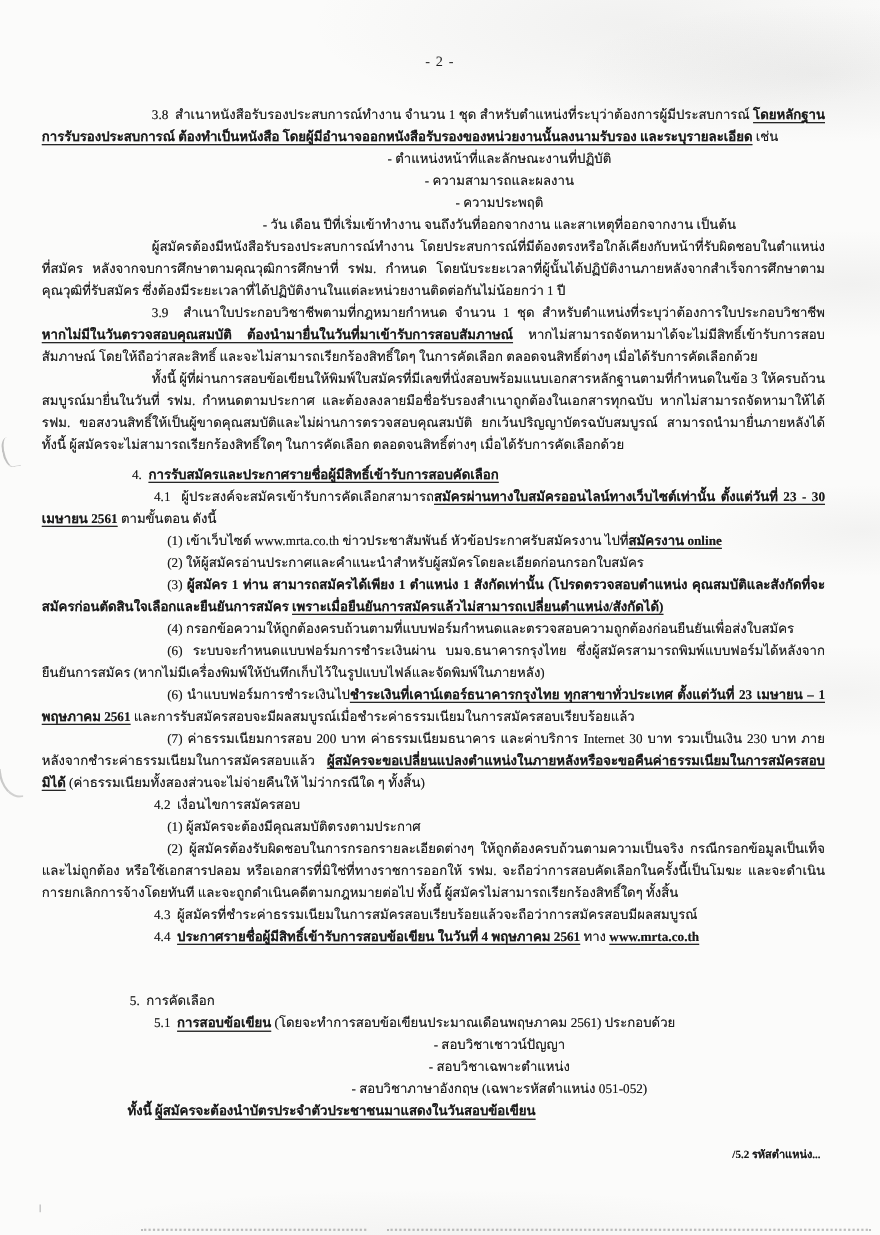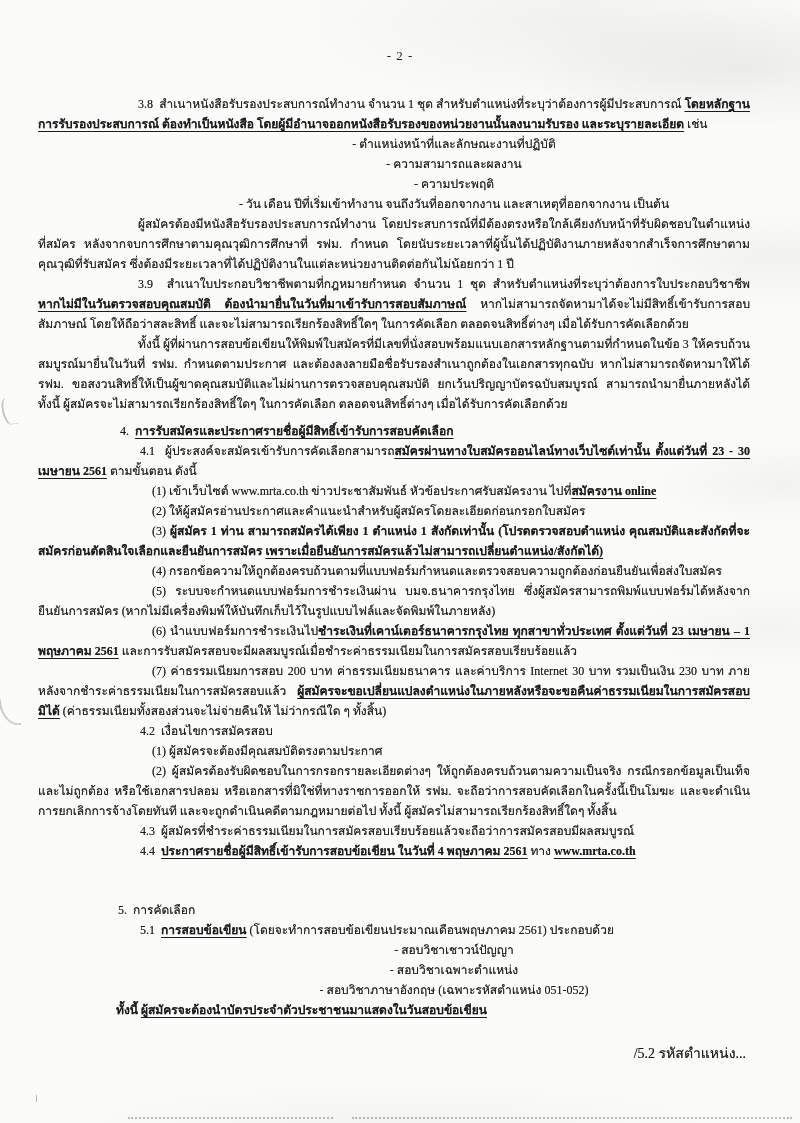--- a/index.html
+++ b/index.html
@@ -37,21 +37,21 @@
   .sub{text-indent:102px;}
   .item{text-indent:114px;}
   .dash{margin-left:158px;text-indent:0;text-align:center;}
   .note{margin-left:116px;text-indent:0;text-align:left;}
   .section{margin-left:120px;margin-top:7px;text-align:left;}
   .section-lg{margin-left:118px;margin-top:39px;text-align:left;}
   .b{font-weight:700;}
   .u{text-decoration:underline;text-underline-offset:2.5px;text-decoration-thickness:1px;text-align:right;}
   .footer-note{
     position:absolute;top:1042px;right:54px;
-    font-size:14px;font-weight:400;
+    font-size:10px;font-weight:700;
     text-shadow:0 0 .5px rgba(20,20,20,.55);
   }
   
   .pencil-1{
     position:absolute;left:2px;top:397px;width:13px;height:27px;
     border-left:2px solid rgba(100,100,100,.38);
     border-bottom:1px solid rgba(100,100,100,.25);
     border-radius:60% 0 0 70%/55% 0 0 80%;
     transform:rotate(-10deg);
   }
@@ -81,21 +81,21 @@
       <div class="blk dash"><span>- วัน เดือน ปีที่เริ่มเข้าทำงาน จนถึงวันที่ออกจากงาน และสาเหตุที่ออกจากงาน เป็นต้น</span></div>
       <div class="blk para"><span>ผู้สมัครต้องมีหนังสือรับรองประสบการณ์ทำงาน โดยประสบการณ์ที่มีต้องตรงหรือใกล้เคียงกับหน้าที่รับผิดชอบในตำแหน่งที่สมัคร หลังจากจบการศึกษาตามคุณวุฒิการศึกษาที่ รฟม. กำหนด โดยนับระยะเวลาที่ผู้นั้นได้ปฏิบัติงานภายหลังจากสำเร็จการศึกษาตามคุณวุฒิที่รับสมัคร ซึ่งต้องมีระยะเวลาที่ได้ปฏิบัติงานในแต่ละหน่วยงานติดต่อกันไม่น้อยกว่า 1 ปี</span></div>
       <div class="blk para"><span>3.9&nbsp; สำเนาใบประกอบวิชาชีพตามที่กฎหมายกำหนด จำนวน 1 ชุด สำหรับตำแหน่งที่ระบุว่าต้องการใบประกอบวิชาชีพ </span><span class="b u">หากไม่มีในวันตรวจสอบคุณสมบัติ ต้องนำมายื่นในวันที่มาเข้ารับการสอบสัมภาษณ์</span><span> หากไม่สามารถจัดหามาได้จะไม่มีสิทธิ์เข้ารับการสอบสัมภาษณ์ โดยให้ถือว่าสละสิทธิ์ และจะไม่สามารถเรียกร้องสิทธิ์ใดๆ ในการคัดเลือก ตลอดจนสิทธิ์ต่างๆ เมื่อได้รับการคัดเลือกด้วย</span></div>
       <div class="blk para"><span>ทั้งนี้ ผู้ที่ผ่านการสอบข้อเขียนให้พิมพ์ใบสมัครที่มีเลขที่นั่งสอบพร้อมแนบเอกสารหลักฐานตามที่กำหนดในข้อ 3 ให้ครบถ้วนสมบูรณ์มายื่นในวันที่ รฟม. กำหนดตามประกาศ และต้องลงลายมือชื่อรับรองสำเนาถูกต้องในเอกสารทุกฉบับ หากไม่สามารถจัดหามาให้ได้ รฟม. ขอสงวนสิทธิ์ให้เป็นผู้ขาดคุณสมบัติและไม่ผ่านการตรวจสอบคุณสมบัติ ยกเว้นปริญญาบัตรฉบับสมบูรณ์ สามารถนำมายื่นภายหลังได้ ทั้งนี้ ผู้สมัครจะไม่สามารถเรียกร้องสิทธิ์ใดๆ ในการคัดเลือก ตลอดจนสิทธิ์ต่างๆ เมื่อได้รับการคัดเลือกด้วย</span></div>
       <div class="blk section"><span>4.&nbsp; </span><span class="b u">การรับสมัครและประกาศรายชื่อผู้มีสิทธิ์เข้ารับการสอบคัดเลือก</span></div>
       <div class="blk sub"><span>4.1&nbsp; ผู้ประสงค์จะสมัครเข้ารับการคัดเลือกสามารถ</span><span class="b u">สมัครผ่านทางใบสมัครออนไลน์ทางเว็บไซต์เท่านั้น ตั้งแต่วันที่ 23 - 30 เมษายน 2561</span><span> ตามขั้นตอน ดังนี้</span></div>
       <div class="blk item"><span>(1) เข้าเว็บไซต์ www.mrta.co.th ข่าวประชาสัมพันธ์ หัวข้อประกาศรับสมัครงาน ไปที่</span><span class="b u">สมัครงาน online</span></div>
       <div class="blk item"><span>(2) ให้ผู้สมัครอ่านประกาศและคำแนะนำสำหรับผู้สมัครโดยละเอียดก่อนกรอกใบสมัคร</span></div>
       <div class="blk item"><span>(3) </span><span class="b">ผู้สมัคร 1 ท่าน สามารถสมัครได้เพียง 1 ตำแหน่ง 1 สังกัดเท่านั้น (โปรดตรวจสอบตำแหน่ง คุณสมบัติและสังกัดที่จะสมัครก่อนตัดสินใจเลือกและยืนยันการสมัคร </span><span class="b u">เพราะเมื่อยืนยันการสมัครแล้วไม่สามารถเปลี่ยนตำแหน่ง/สังกัดได้)</span></div>
       <div class="blk item"><span>(4) กรอกข้อความให้ถูกต้องครบถ้วนตามที่แบบฟอร์มกำหนดและตรวจสอบความถูกต้องก่อนยืนยันเพื่อส่งใบสมัคร</span></div>
-      <div class="blk item"><span>(5) ระบบจะกำหนดแบบฟอร์มการชำระเงินผ่าน บมจ.ธนาคารกรุงไทย ซึ่งผู้สมัครสามารถพิมพ์แบบฟอร์มได้หลังจากยืนยันการสมัคร (หากไม่มีเครื่องพิมพ์ให้บันทึกเก็บไว้ในรูปแบบไฟล์และจัดพิมพ์ในภายหลัง)</span></div>
+      <div class="blk item"><span>(6) ระบบจะกำหนดแบบฟอร์มการชำระเงินผ่าน บมจ.ธนาคารกรุงไทย ซึ่งผู้สมัครสามารถพิมพ์แบบฟอร์มได้หลังจากยืนยันการสมัคร (หากไม่มีเครื่องพิมพ์ให้บันทึกเก็บไว้ในรูปแบบไฟล์และจัดพิมพ์ในภายหลัง)</span></div>
       <div class="blk item"><span>(6) นำแบบฟอร์มการชำระเงินไป</span><span class="b u">ชำระเงินที่เคาน์เตอร์ธนาคารกรุงไทย ทุกสาขาทั่วประเทศ ตั้งแต่วันที่ 23 เมษายน – 1 พฤษภาคม 2561</span><span> และการรับสมัครสอบจะมีผลสมบูรณ์เมื่อชำระค่าธรรมเนียมในการสมัครสอบเรียบร้อยแล้ว</span></div>
       <div class="blk item"><span>(7) ค่าธรรมเนียมการสอบ 200 บาท ค่าธรรมเนียมธนาคาร และค่าบริการ Internet 30 บาท รวมเป็นเงิน 230 บาท ภายหลังจากชำระค่าธรรมเนียมในการสมัครสอบแล้ว </span><span class="b u">ผู้สมัครจะขอเปลี่ยนแปลงตำแหน่งในภายหลังหรือจะขอคืนค่าธรรมเนียมในการสมัครสอบมิได้</span><span> (ค่าธรรมเนียมทั้งสองส่วนจะไม่จ่ายคืนให้ ไม่ว่ากรณีใด ๆ ทั้งสิ้น)</span></div>
       <div class="blk sub"><span>4.2&nbsp; เงื่อนไขการสมัครสอบ</span></div>
       <div class="blk item"><span>(1) ผู้สมัครจะต้องมีคุณสมบัติตรงตามประกาศ</span></div>
       <div class="blk item"><span>(2) ผู้สมัครต้องรับผิดชอบในการกรอกรายละเอียดต่างๆ ให้ถูกต้องครบถ้วนตามความเป็นจริง กรณีกรอกข้อมูลเป็นเท็จและไม่ถูกต้อง หรือใช้เอกสารปลอม หรือเอกสารที่มิใช่ที่ทางราชการออกให้ รฟม. จะถือว่าการสอบคัดเลือกในครั้งนี้เป็นโมฆะ และจะดำเนินการยกเลิกการจ้างโดยทันที และจะถูกดำเนินคดีตามกฎหมายต่อไป ทั้งนี้ ผู้สมัครไม่สามารถเรียกร้องสิทธิ์ใดๆ ทั้งสิ้น</span></div>
       <div class="blk sub"><span>4.3&nbsp; ผู้สมัครที่ชำระค่าธรรมเนียมในการสมัครสอบเรียบร้อยแล้วจะถือว่าการสมัครสอบมีผลสมบูรณ์</span></div>
       <div class="blk sub"><span>4.4&nbsp; </span><span class="b u">ประกาศรายชื่อผู้มีสิทธิ์เข้ารับการสอบข้อเขียน ในวันที่ 4 พฤษภาคม 2561</span><span> ทาง </span><span class="b u">www.mrta.co.th</span></div>
       <div class="blk section-lg"><span>5.&nbsp; การคัดเลือก</span></div>
       <div class="blk sub"><span>5.1&nbsp; </span><span class="b u">การสอบข้อเขียน</span><span> (โดยจะทำการสอบข้อเขียนประมาณเดือนพฤษภาคม 2561) ประกอบด้วย</span></div>
       <div class="blk dash"><span>- สอบวิชาเชาวน์ปัญญา</span></div>

